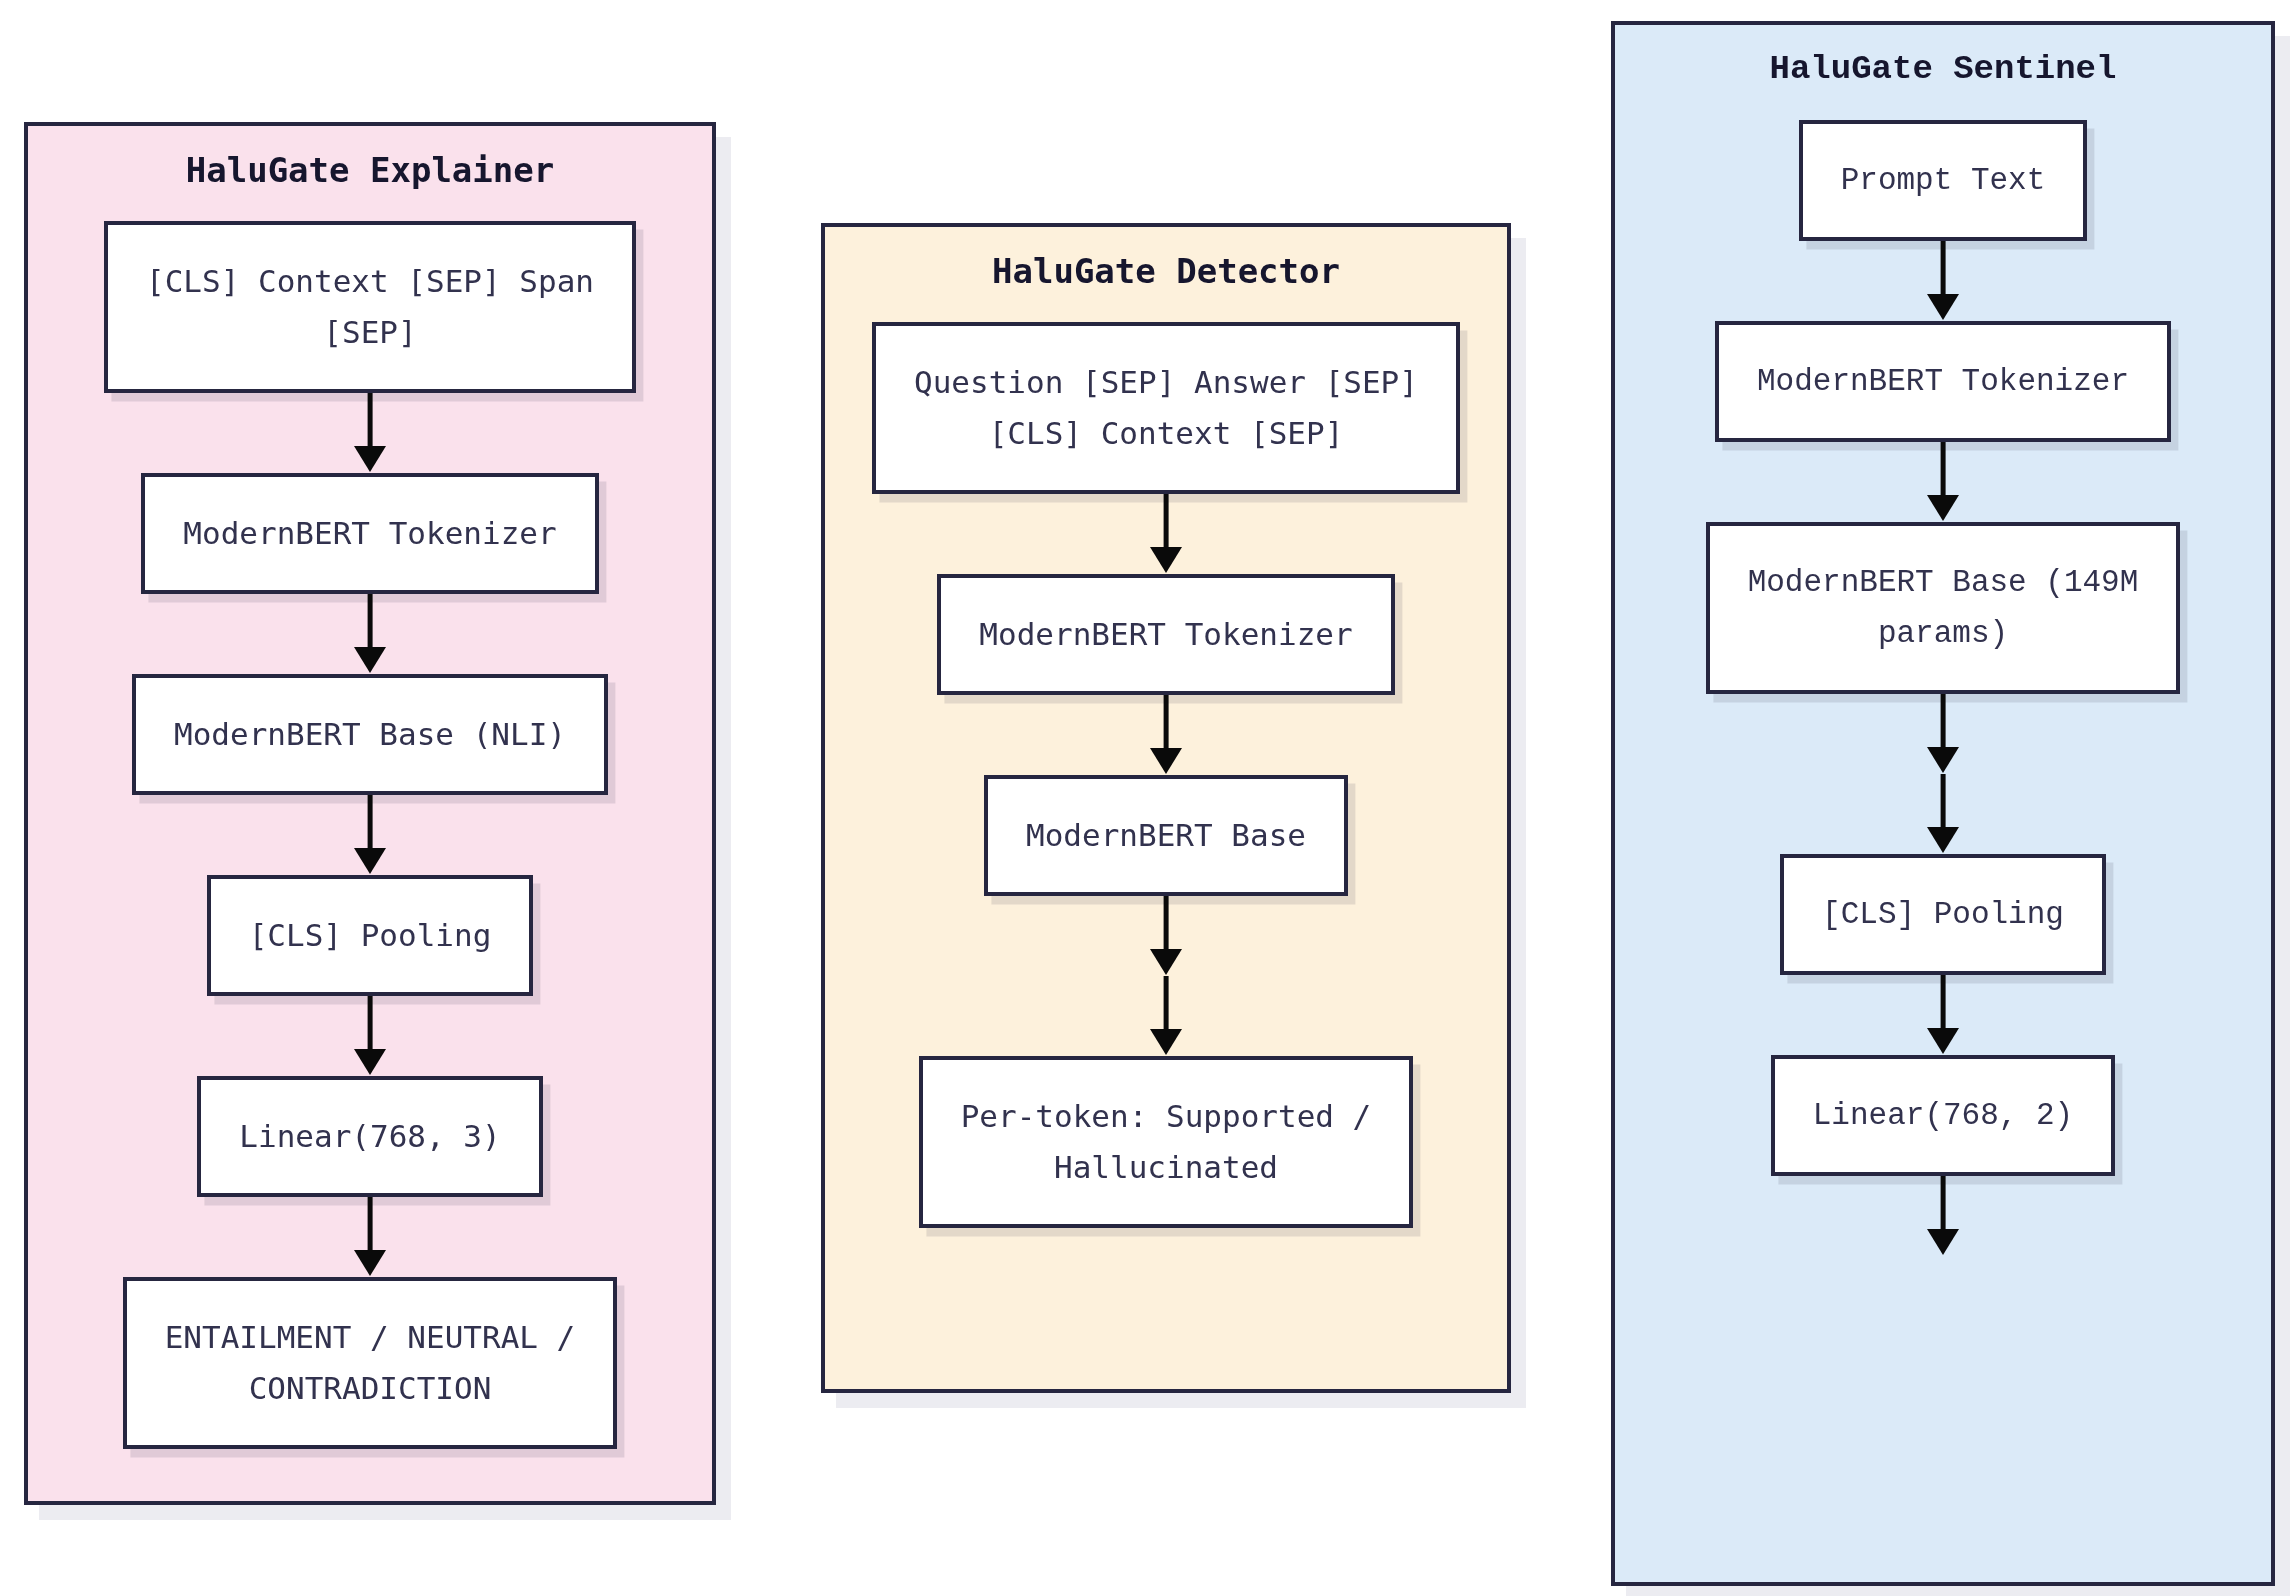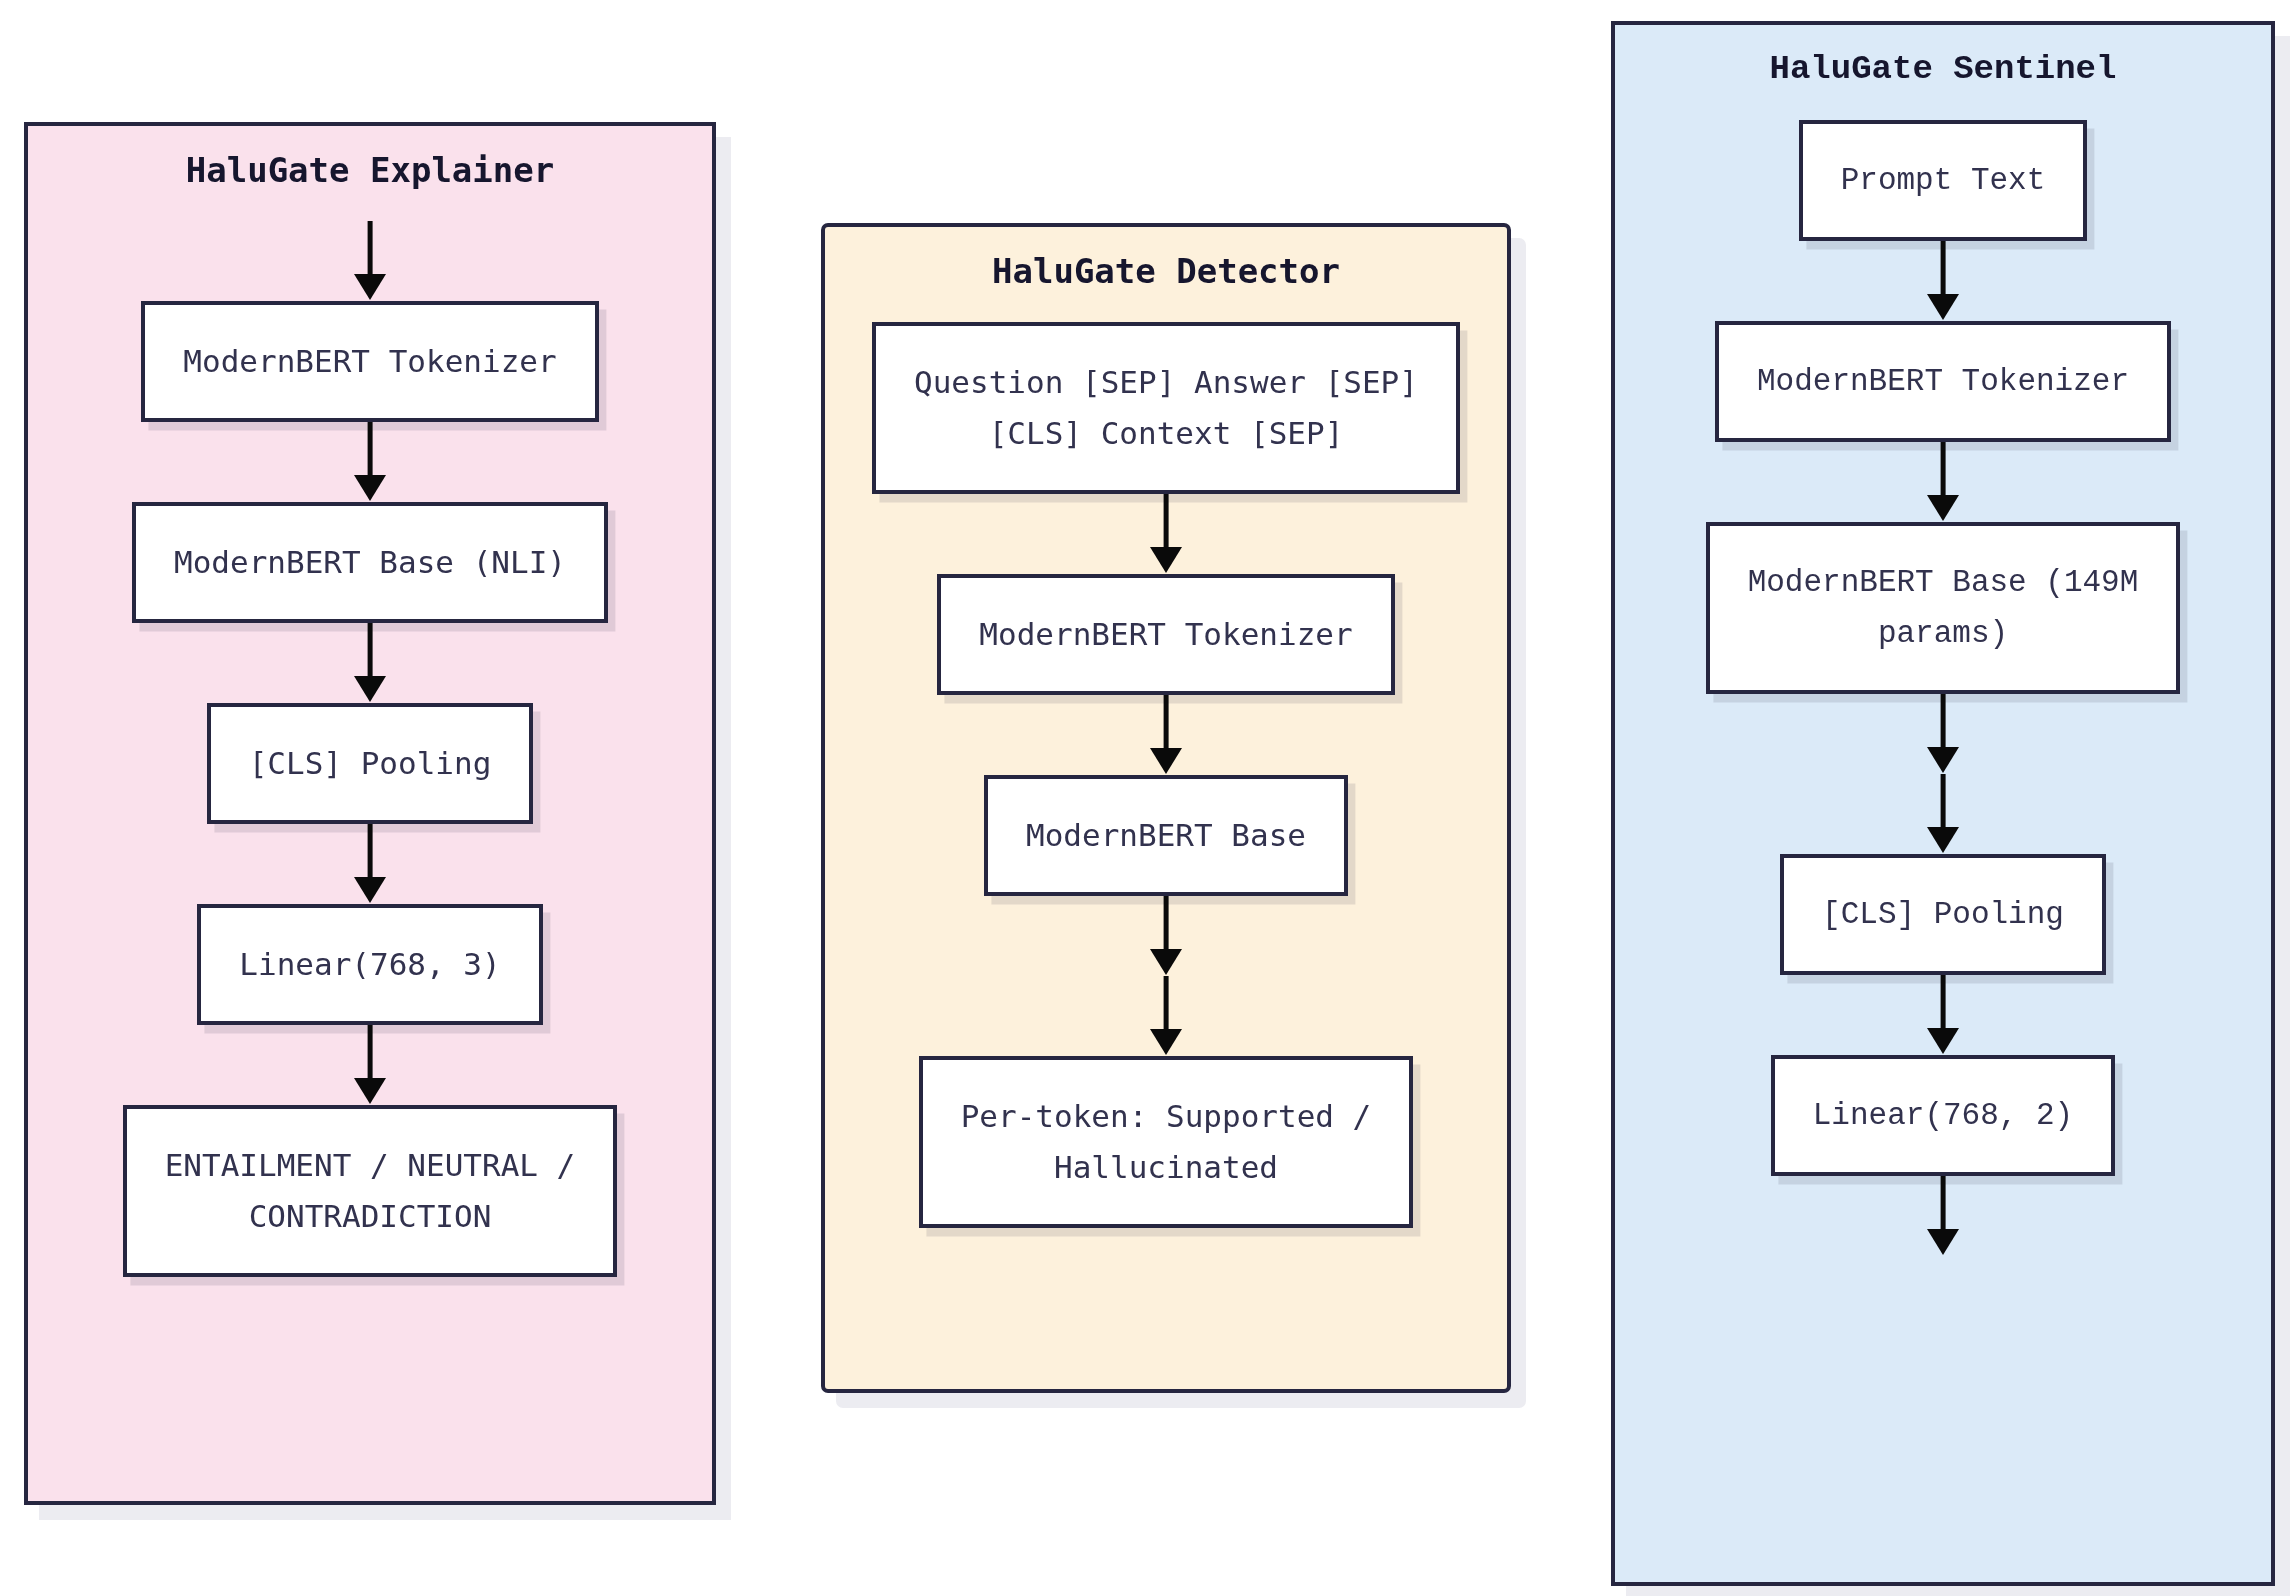--- a/index.html
+++ b/index.html
@@ -21,21 +21,21 @@
   .panel{
     position:absolute;
     border:4.8px solid var(--border);
     box-shadow:15px 15px 0 #ececf1;
     display:flex;
     flex-direction:column;
     align-items:center;
     padding-top:20px;
   }
   #panel-explainer{left:24px;  top:122px; width:692px; height:1383px;}
-  #panel-detector {left:821px;top:223px; width:690px; height:1170px;border-radius:7px;}
+  #panel-detector {left:821px;top:223px; width:690px; height:1170px;}
   #panel-sentinel {left:1611px;top:21px;  width:664px; height:1565px;font-family:Liberation Mono, monospace;}
   .panel-title{
     font-size:34px;
     line-height:48px;
     font-weight:700;
     color:var(--titletext);
     margin-bottom:26.6px;
     white-space:nowrap;
   }
   .node{
@@ -83,20 +83,24 @@
   }
 </style>
 </head>
 <body>
 
 <div class="canvas">
 
   <section class="panel" id="panel-explainer" style="background-color: rgb(250, 225, 236);">
     <h2 class="panel-title">HaluGate Explainer</h2>
 
+    <div class="node">
+      <div class="line">[CLS] Context [SEP] Span</div>
+      <div class="line">[SEP]</div>
+    </div>
     <div class="arrow"></div>
 
     <div class="node">
       <div class="line">ModernBERT Tokenizer</div>
     </div>
     <div class="arrow"></div>
 
     <div class="node">
       <div class="line">ModernBERT Base (NLI)</div>
     </div>

